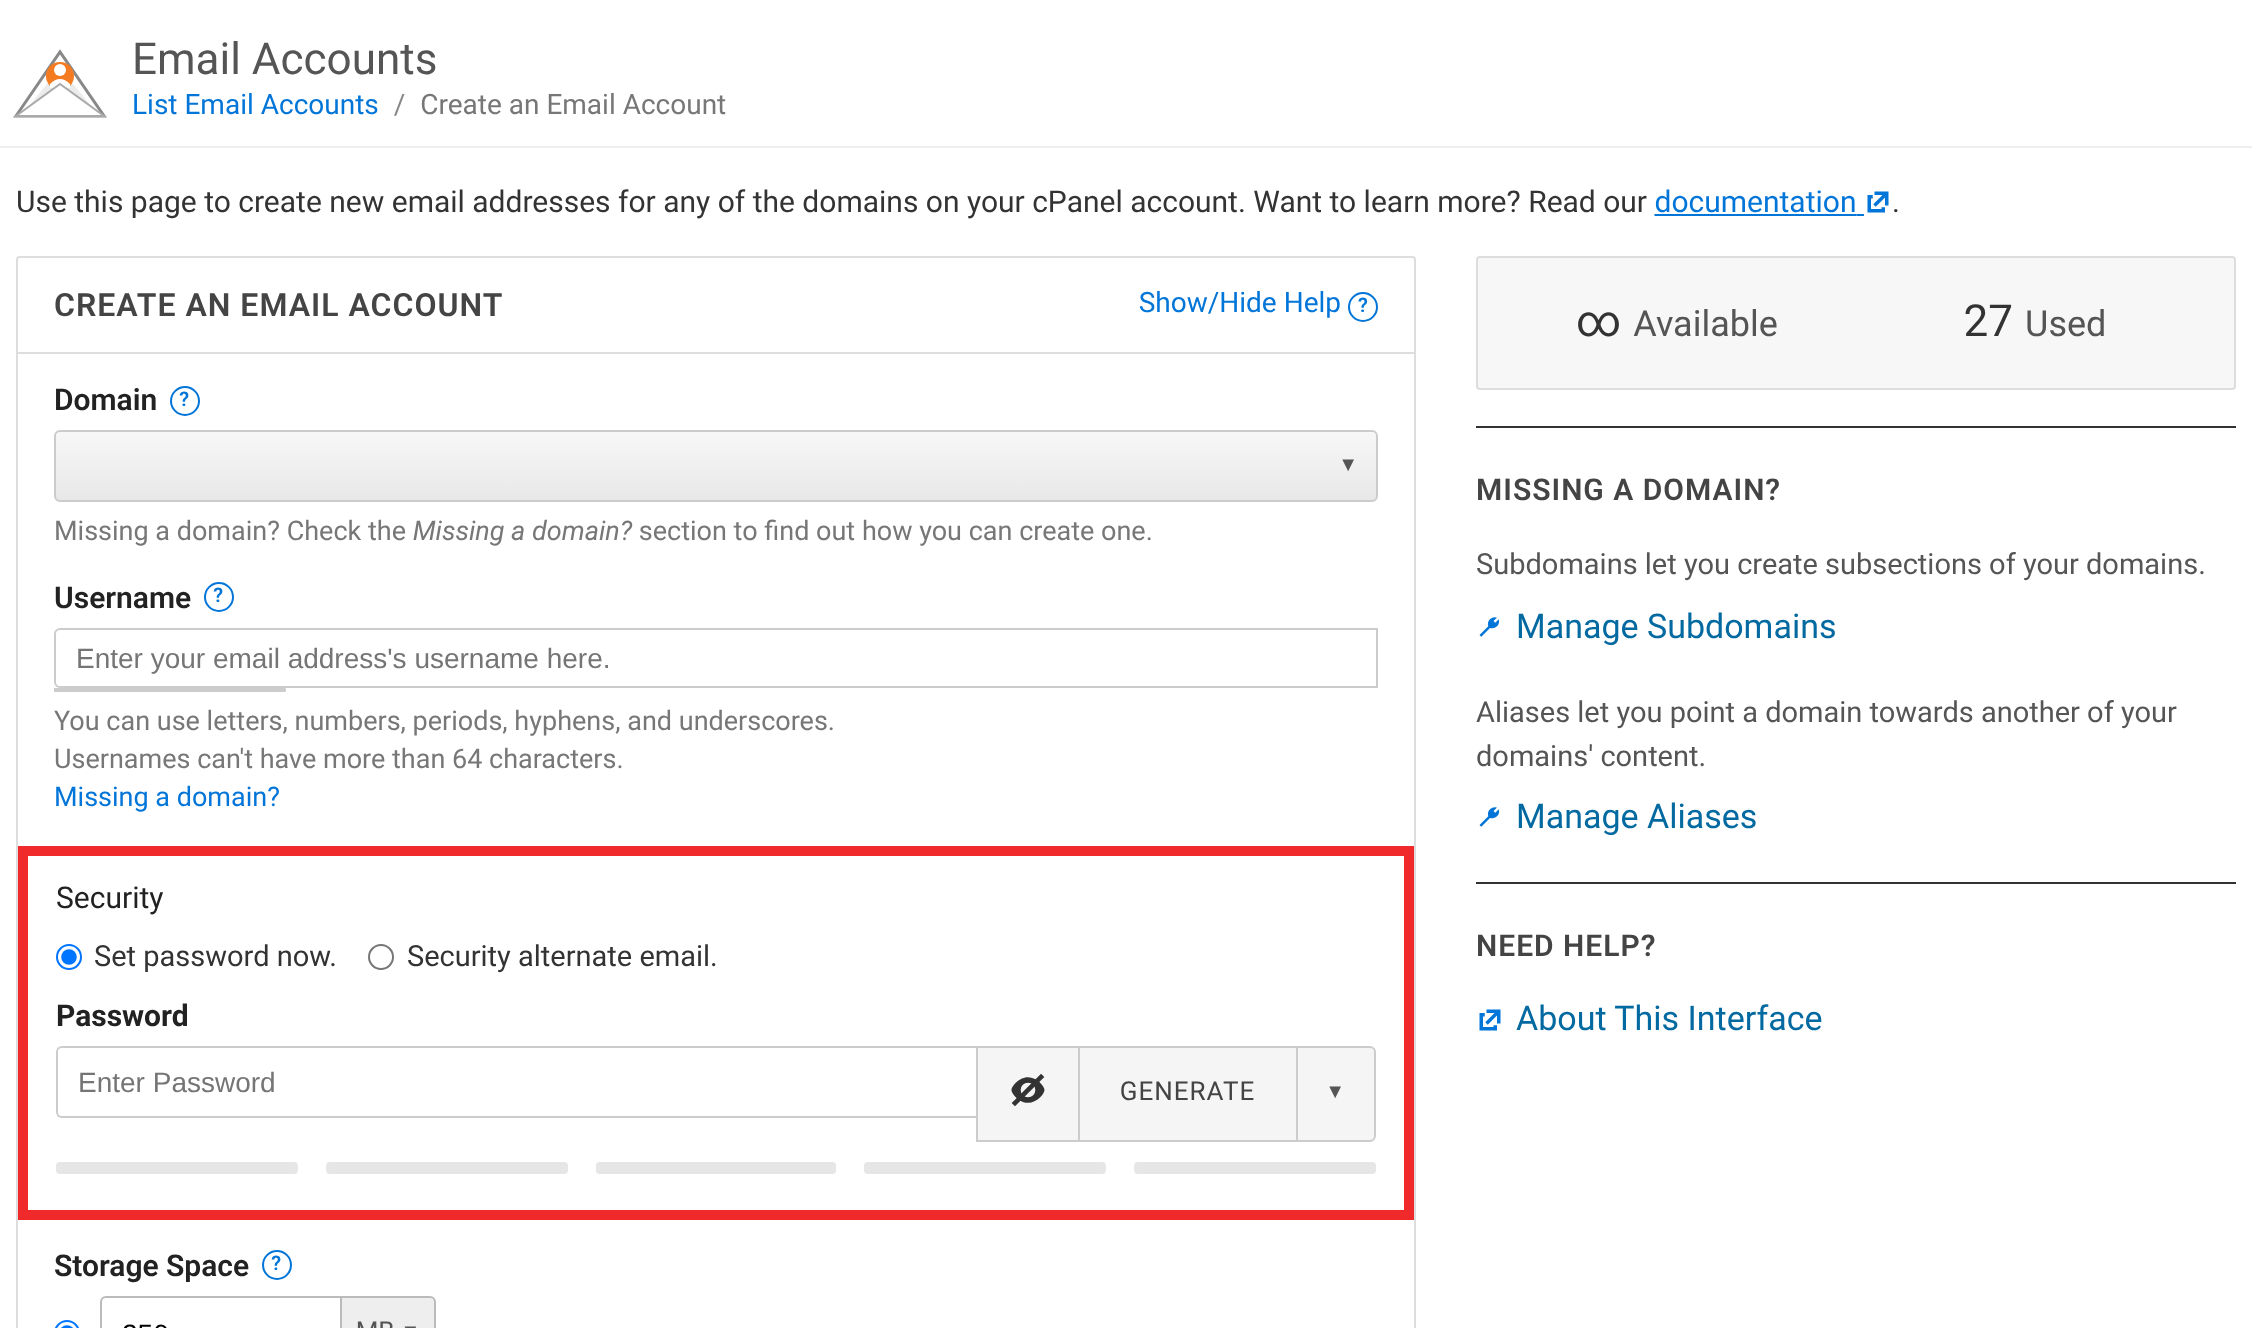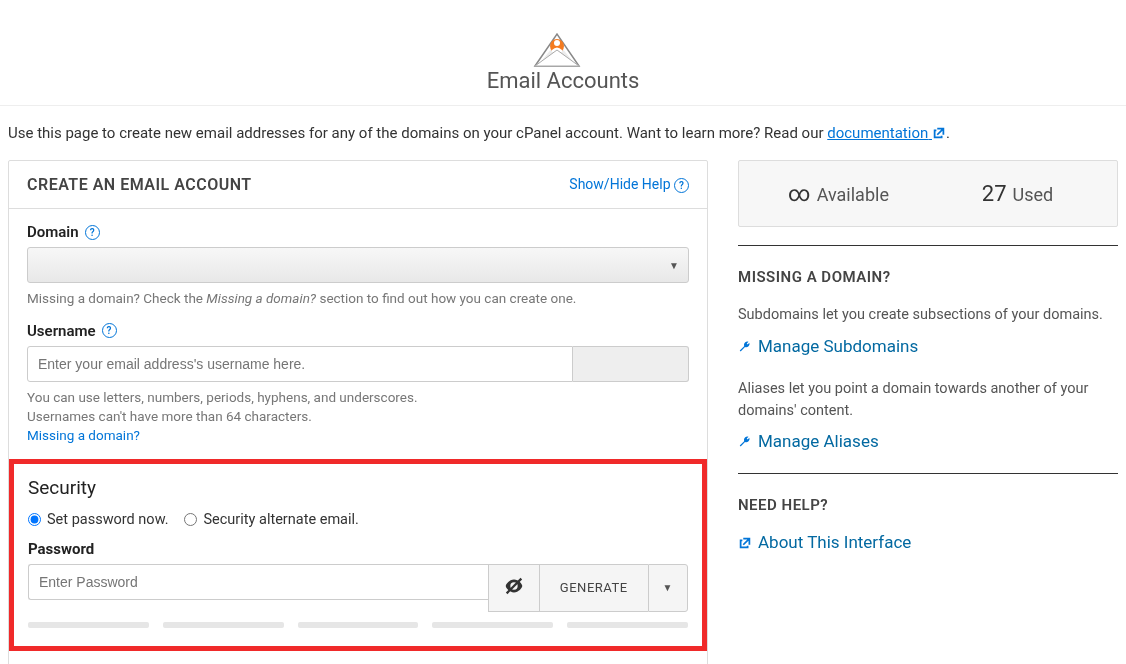--- a/index.html
+++ b/index.html
@@ -8,23 +8,22 @@
       font-size: 14px;
       color: #333;
       background: #fff;
       width: 1126px;
     }
     a { color: #0275d8; text-decoration: none; }
     
     .page-header {
       display: flex;
       align-items: center;
-      padding: 28px 6px 12px 6px;
+      padding: 18px 6px 12px 6px;
       border-bottom: 1px solid #eee;
-      flex-direction: column;
     }
     .app-icon {
       width: 48px;
       height: 40px;
       margin-right: 12px;
       flex-shrink: 0;
     }
     .titles { display: flex; flex-direction: column; }
     .page-title {
       font-size: 22px;
@@ -131,21 +130,21 @@
     
     .hint {
       font-size: 13.5px;
       color: #777;
       margin-top: 6px;
       line-height: 1.4;
     }
     .hint em { font-style: italic; }
     .hint a { color: #0275d8; }
     
-    .input-group { display: flex; }
+    .input-group { display: flex; flex-direction: column; }
     .input-group input.form-control {
       flex: 1;
       border-top-right-radius: 0;
       border-bottom-right-radius: 0;
     }
     .input-addon {
       width: 116px;
       border: 1px solid #ccc;
       border-left: none;
       background: #eee;
@@ -265,20 +264,25 @@
       <polygon points="2,38 24,6 46,38" fill="#fff" stroke="#888" stroke-width="1.5"></polygon>
       <polygon points="6,36 24,14 42,36" fill="#ececec"></polygon>
       <circle cx="24" cy="18" r="7" fill="#f47b20"></circle>
       <circle cx="24" cy="15" r="3" fill="#fff"></circle>
       <path d="M19 22 Q24 17 29 22 L29 24 L19 24 Z" fill="#fff"></path>
       <polygon points="2,38 24,22 46,38" fill="#fff" stroke="#aaa" stroke-width="1"></polygon>
     </svg>
   </div>
   <div class="titles">
     <div class="page-title">Email Accounts</div>
+    <div class="breadcrumb">
+      <a href="#">List Email Accounts</a>
+      <span class="sep">/</span>
+      <span>Create an Email Account</span>
+    </div>
   </div>
 </div>
 
 <div class="intro">
   <span>Use this page to create new email addresses for any of the domains on your cPanel account. Want to learn more? Read our </span>
   <a href="#"><span>documentation</span>
     <svg class="inline ext-icon" viewBox="0 0 16 16">
       <path d="M6 2h8v8h-2V5.4L6.7 10.7 5.3 9.3 10.6 4H6V2zM2 4h3v2H4v6h6v-1h2v3H2V4z" fill="#0275d8"></path>
     </svg></a><span>.</span>
 </div>
@@ -320,21 +324,21 @@
             <div class="input-addon"></div>
           </div>
           <div class="hint">
             <div>You can use letters, numbers, periods, hyphens, and underscores.</div>
             <div>Usernames can't have more than 64 characters.</div>
             <a href="#">Missing a domain?</a>
           </div>
         </div>
 
         <div class="highlight-box">
-          <div class="form-label thin" style="font-weight:400; font-size:19px;">Security</div>
+          <div class="form-label thin" style="font-weight:400; font-size:15px;">Security</div>
           <div class="radio-row">
             <label class="radio-opt">
               <input type="radio" name="sec" checked="" style="">
               <span>Set password now.</span>
             </label>
             <label class="radio-opt">
               <input type="radio" name="sec" style="">
               <span>Security alternate email.</span>
             </label>
           </div>

